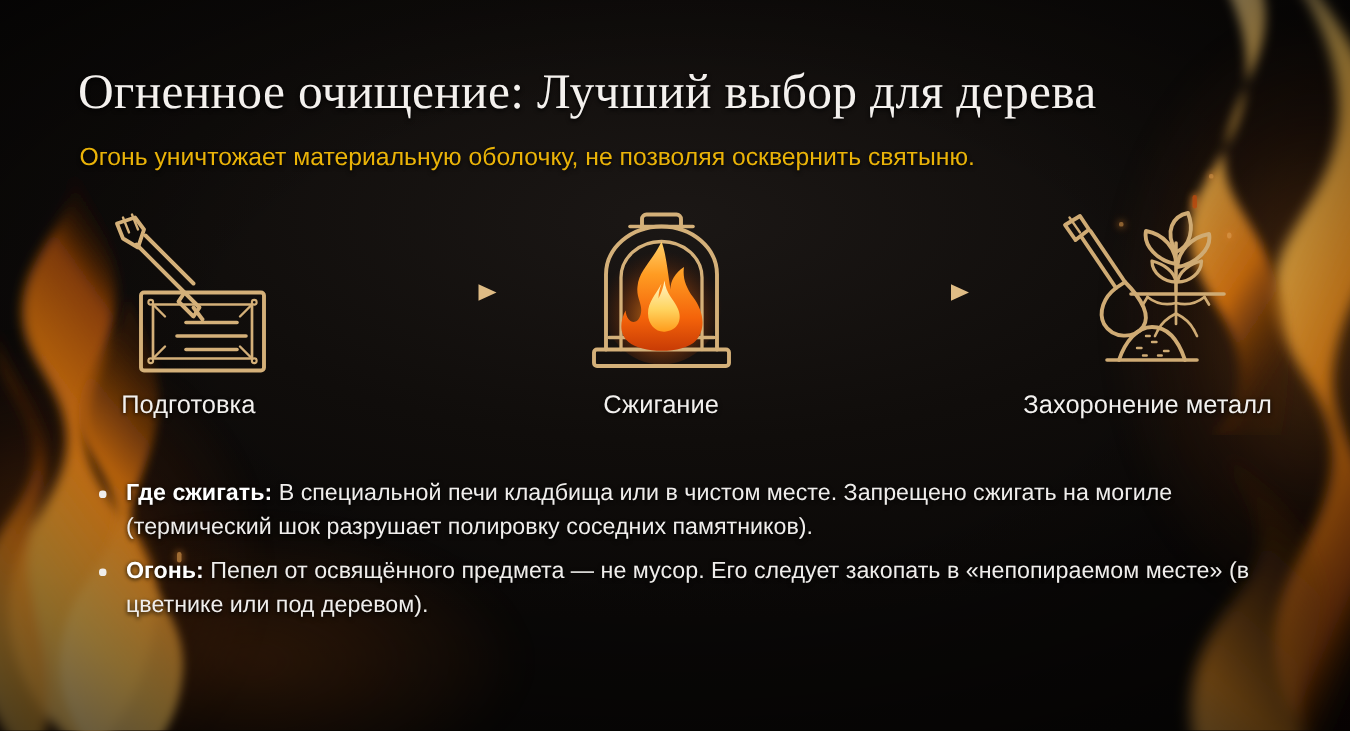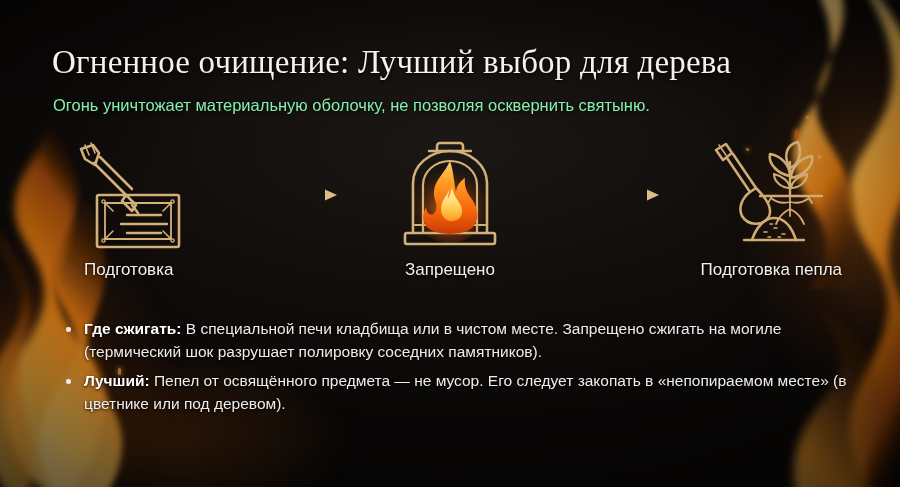--- a/index.html
+++ b/index.html
@@ -79,21 +79,21 @@
     letter-spacing: 0.2px;
     text-shadow: 0 1px 3px rgba(0,0,0,0.85);
     white-space: nowrap;
   }
   .subtitle {
     position: absolute;
     left: 53px; top: 94px;
     width: 820px;
     font-size: 16.5px;
     line-height: 22px;
-    color: #86efac;
+    color: #eab308;
     text-shadow: 0 1px 3px rgba(0,0,0,0.9);
     white-space: nowrap;
   }
 
   
   .steps {
     position: absolute;
     left: 52px; top: 136px;
     width: 796px; height: 168px;
     display: flex;
@@ -382,21 +382,21 @@
                      C 59 43, 58 32, 55 24 Z" fill="url(#fireBody)"></path>
             <path d="M55 52
                      C 51 60, 46 64, 46 72
                      C 46 80, 52 85, 58 84
                      C 66 83, 69 76, 66 69
                      C 63 62, 58 59, 57 50
                      C 56 55, 55 58, 53 62
                      C 53 58, 54 55, 55 52 Z" fill="url(#fireCore)"></path>
           </svg>
         </div>
-        <div class="step-label">Запрещено</div>
+        <div class="step-label">Сжигание</div>
       </div>
 
       <div class="arrow">
         <svg width="112" height="16" viewBox="0 0 112 16">
           <defs>
             <linearGradient id="ag2" x1="0" y1="0" x2="1" y2="0">
               <stop offset="0%" stop-color="#8f7342"></stop>
               <stop offset="55%" stop-color="#caa66e"></stop>
               <stop offset="100%" stop-color="#e2c089"></stop>
             </linearGradient>
@@ -436,32 +436,32 @@
             <path d="M42 54 C 34 60, 30 70, 34 78 C 40 88, 54 88, 60 80
                      C 65 73, 60 62, 48 50 Z"></path>
 
             <path d="M44 102 C 48 90, 56 80, 66 80 C 77 80, 84 90, 88 102"></path>
             <path d="M36 102 h60" stroke-width="2.4"></path>
             <g stroke-width="1.6">
               <path d="M56 94 h3 M66 90 h3 M74 96 h3 M60 99 h2.5 M70 99 h2.5 M62 86 h2.5"></path>
             </g>
           </svg>
         </div>
-        <div class="step-label">Подготовка пепла</div>
+        <div class="step-label">Захоронение металл</div>
       </div>
 
     </div>
 
     <div class="bullets">
 
       <div class="bullet">
         <span class="dot"></span><b>Где сжигать:</b><span> В специальной печи кладбища или в чистом месте. Запрещено сжигать на могиле (термический шок разрушает полировку соседних памятников).</span>
       </div>
 
 
       <div class="bullet">
-        <span class="dot"></span><b>Лучший:</b><span> Пепел от освящённого предмета — не мусор. Его следует закопать в «непопираемом месте» (в цветнике или под деревом).</span>
+        <span class="dot"></span><b>Огонь:</b><span> Пепел от освящённого предмета — не мусор. Его следует закопать в «непопираемом месте» (в цветнике или под деревом).</span>
       </div>
 
     </div>
 
   </div>
 </div>
 
 </body></html>

